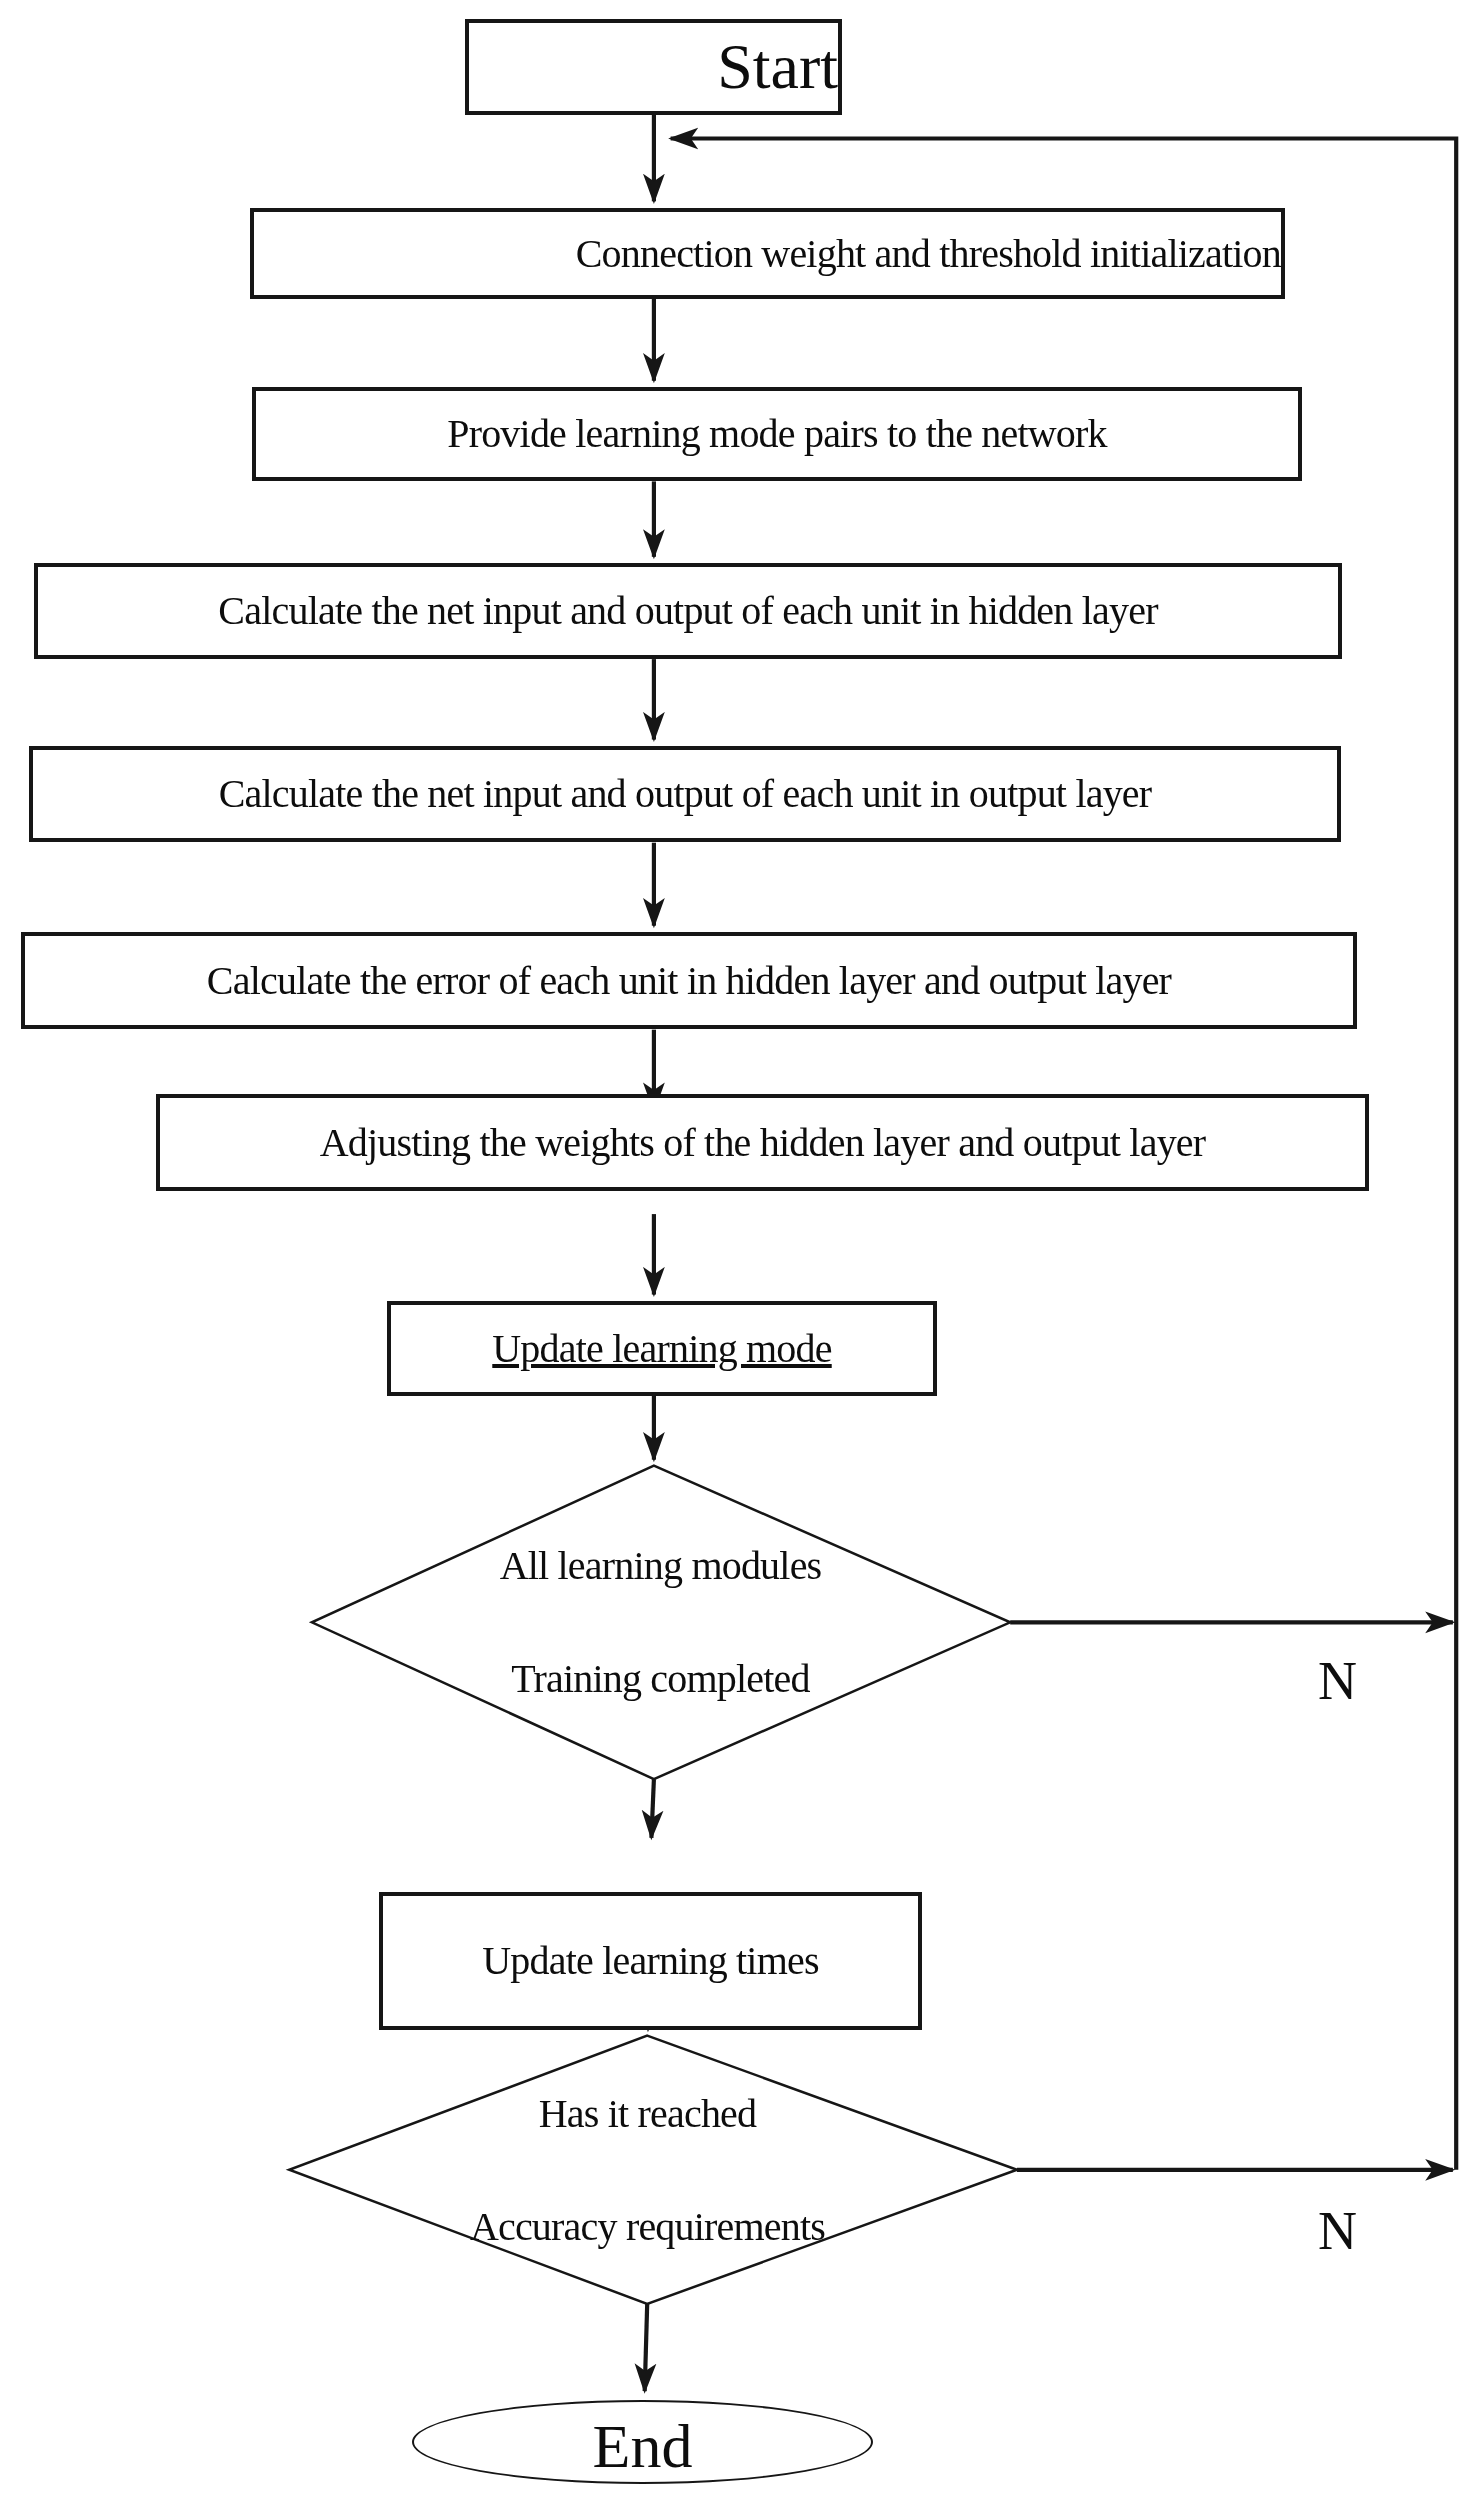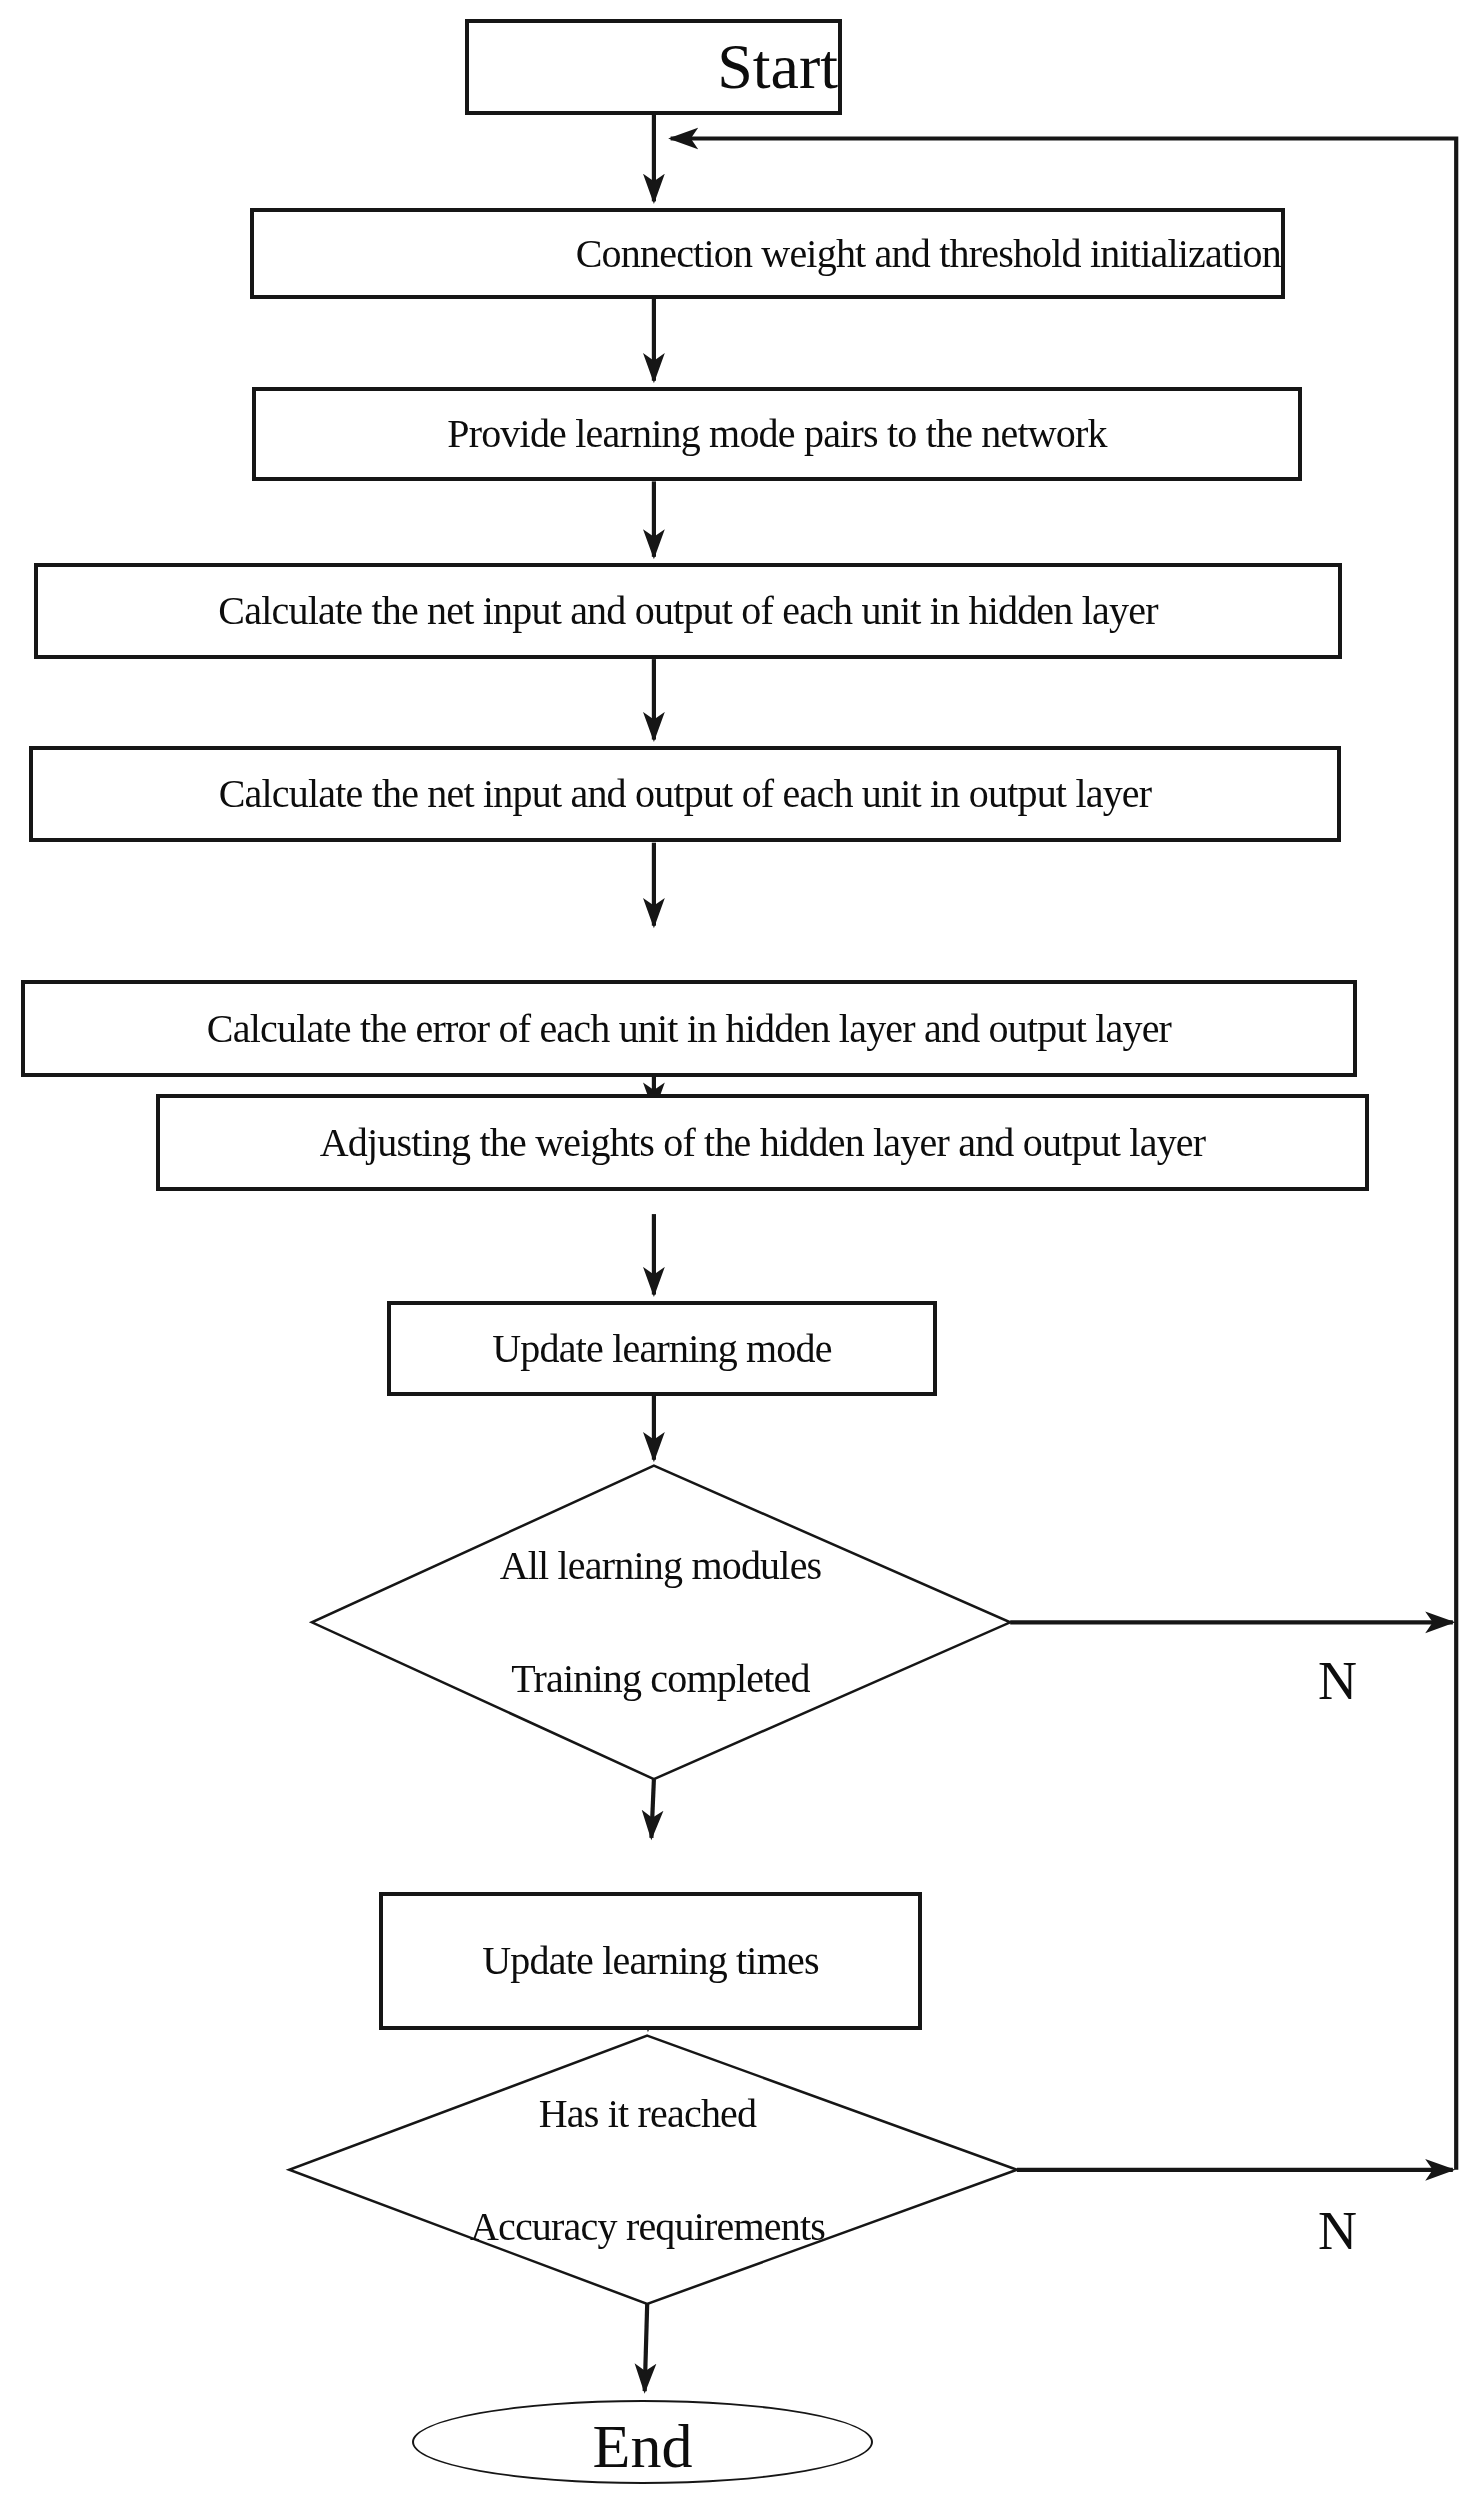--- a/index.html
+++ b/index.html
@@ -110,29 +110,29 @@
   </div>
 
   <div class="rect-node fs-step" style="left:34px; top:563px; width:1308px; height:96px;">
     <span>Calculate the net input and output of each unit in hidden layer</span>
   </div>
 
   <div class="rect-node fs-step" style="left:29px; top:746px; width:1312px; height:96px;">
     <span>Calculate the net input and output of each unit in output layer</span>
   </div>
 
-  <div class="rect-node fs-step" style="left:21px; top:932px; width:1336px; height:97px;margin-top:48px;">
+  <div class="rect-node fs-step" style="left:21px; top:932px; width:1336px; height:97px;">
     <span>Calculate the error of each unit in hidden layer and output layer</span>
   </div>
 
   <div class="rect-node fs-step" style="left:144px; top:1094px; width:1213px; height:97px;margin-left:12px;">
     <span>Adjusting the weights of the hidden layer and output layer</span>
   </div>
 
-  <div class="rect-node fs-step" style="left:387px; top:1301px; width:550px; height:95px;">
+  <div class="rect-node fs-step" style="left:387px; top:1301px; width:550px; height:95px;text-decoration:underline;">
     <span>Update learning mode</span>
   </div>
 
   <div class="diamond-label fs-diamond" style="left:367px; top:1545px; width:587px; height:154px;">
     <span>All learning modules</span>
     <span>Training completed</span>
   </div>
 
   <div class="branch-label" style="left:1318px; top:1654px;">
     <span>N</span>

